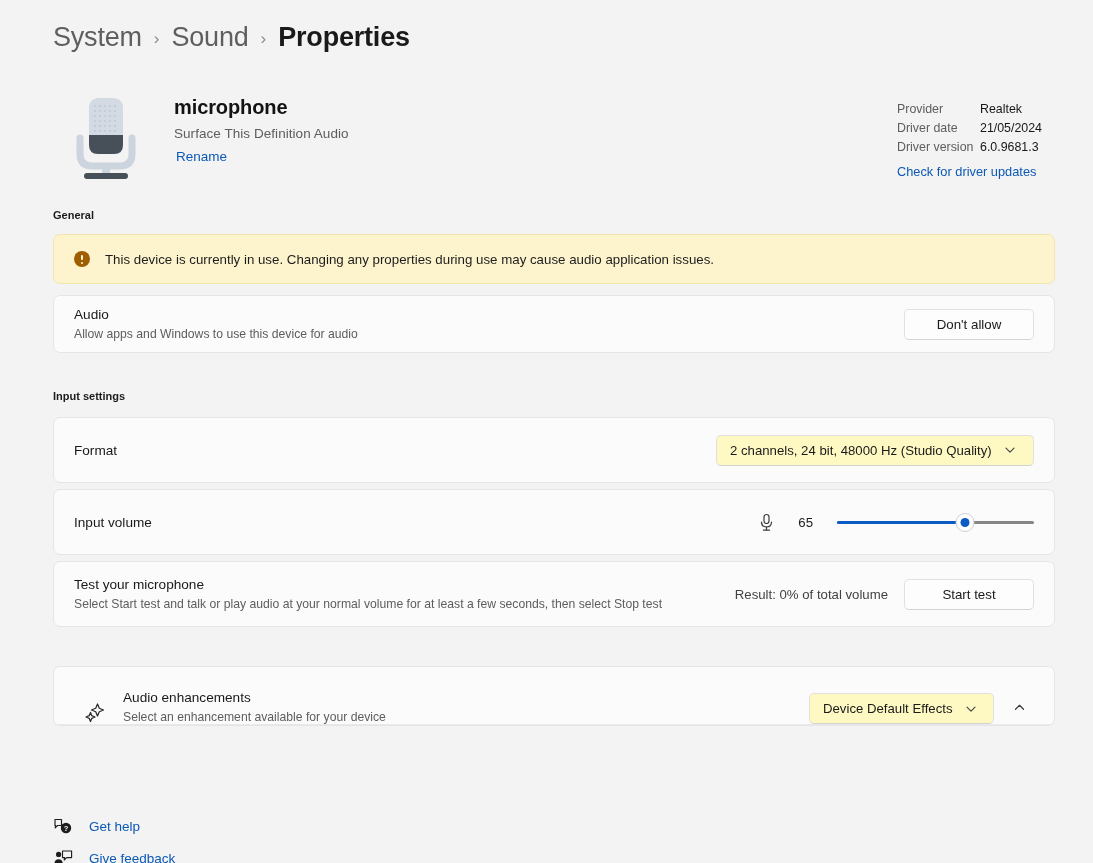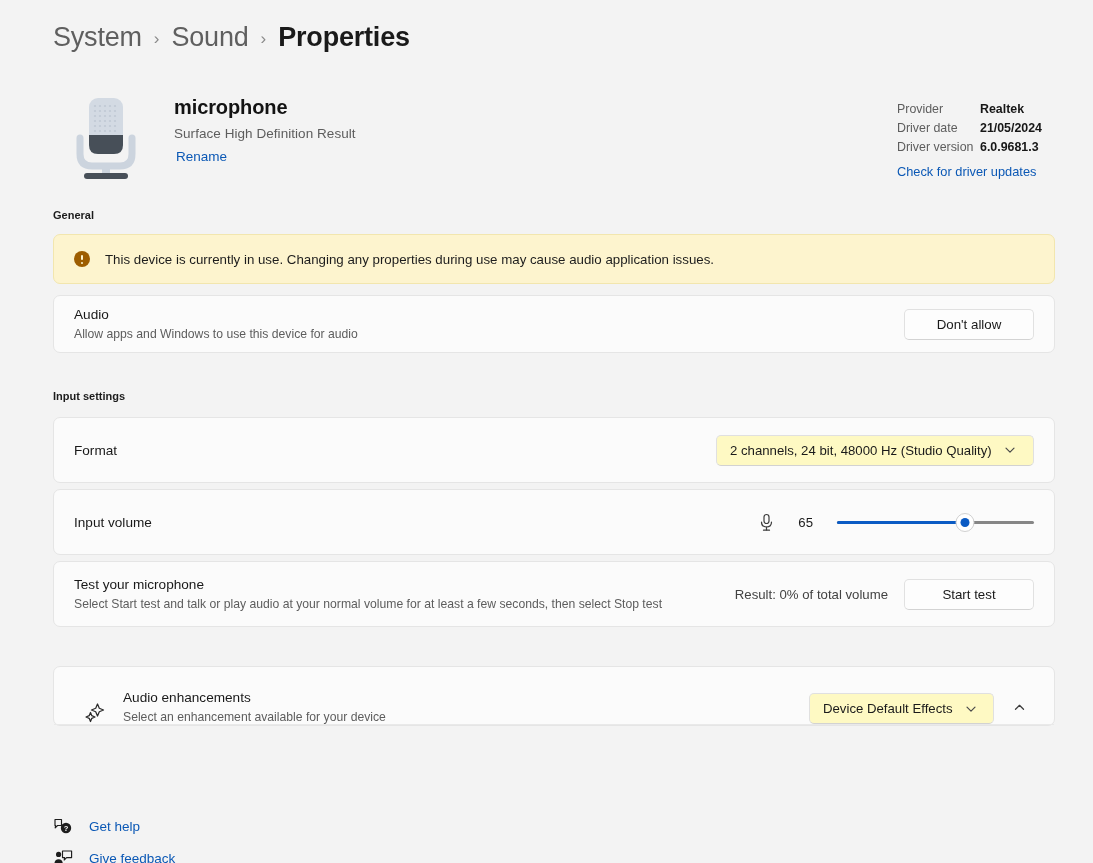--- a/index.html
+++ b/index.html
@@ -55,21 +55,21 @@
     cursor: pointer; display: inline-block; margin-left: 2px;
   }
 
   
   .driver-info {
     position: absolute; right: 13px; top: 12px;
     font-size: 12.4px; line-height: 19px;
   }
   .driver-row { display: flex; }
   .driver-key { color: #5d5d5d; width: 83px; }
-  .driver-val { color: #171717; font-weight: 700; }
+  .driver-val { color: #171717; font-weight: 400; }
   .driver-link {
     color: #0b58b5; margin-top: 5px; cursor: pointer;
     font-size: 12.8px;
   }
 
   
   .section-title {
     position: absolute; left: 53px;
     font-size: 11px; font-weight: 600; color: #1b1b1b;
   }
@@ -271,21 +271,21 @@
         <path d="M31 47 L65 47 L65 57 Q65 66 56 66 L40 66 Q31 66 31 57 Z" fill="#474f58"></path>
 
         <rect x="44" y="76" width="8" height="11" fill="#ccd4de"></rect>
 
         <rect x="26" y="85" width="44" height="6" rx="3" fill="#474f58"></rect>
       </svg>
     </div>
 
     <div class="device-meta">
       <div class="device-name">microphone</div>
-      <div class="device-sub">Surface High Definition Result</div>
+      <div class="device-sub">Surface This Definition Audio</div>
       <div class="rename-link">Rename</div>
     </div>
 
     <div class="driver-info">
       <div class="driver-row">
         <span class="driver-key">Provider</span>
         <span class="driver-val">Realtek</span>
       </div>
       <div class="driver-row">
         <span class="driver-key">Driver date</span>

